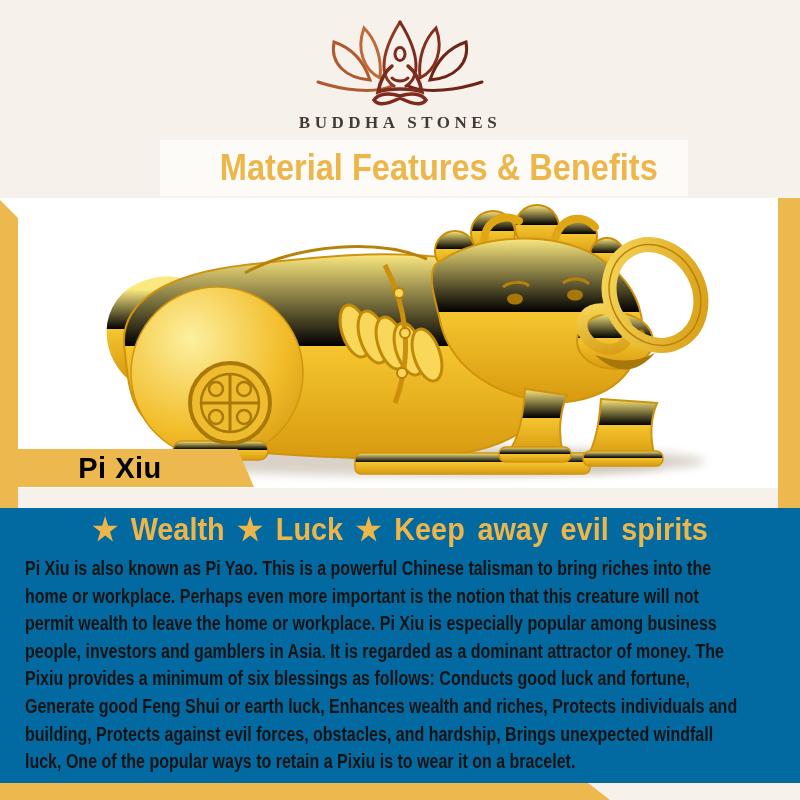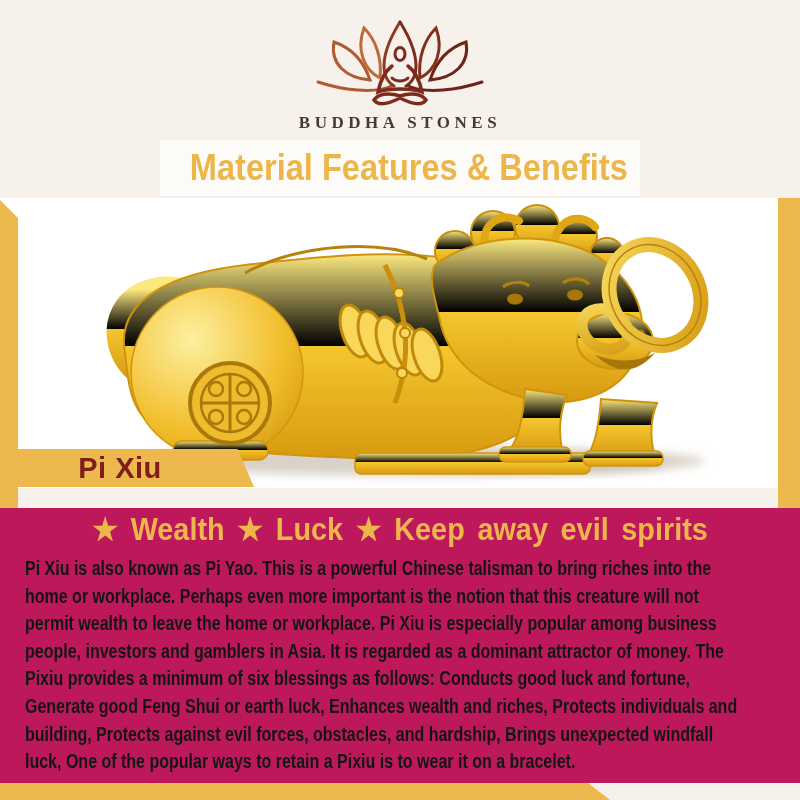--- a/index.html
+++ b/index.html
@@ -11,21 +11,21 @@
   }
   
   .logo-wrap{position:absolute;top:20px;left:0;width:800px;display:flex;justify-content:center;}
   .brand-name{
     position:absolute;top:113px;left:0;width:800px;text-align:center;
     font-family:"Liberation Serif", serif;font-size:17px;letter-spacing:4.5px;
     color:#463a30;font-weight:600;
   }
   .title-band{
     position:absolute;top:140px;left:160px;width:480px;height:56px;
-    background:#fdfbf8;display:flex;align-items:center;justify-content:flex-start;
+    background:#fdfbf8;display:flex;align-items:center;justify-content:flex-end;padding-left:48px;
   }
   .title-band h1{
     margin:0;font-size:37px;font-weight:bold;color:#ecb64b;white-space:nowrap;
     transform:scaleX(.88);transform-origin:center center;letter-spacing:0;
   }
   
   .photo-panel{position:absolute;top:198px;left:0;width:800px;height:290px;background:#ffffff;}
   .pendant-svg{position:absolute;top:5px;left:55px;}
   
   .frame{position:absolute;background:#edb84d;}
@@ -34,25 +34,25 @@
   .frame-right{left:778px;top:198px;width:22px;height:400px;
     clip-path:polygon(0 0,100% 0,100% 100%,0 93.75%);}
   .frame-bottom{left:0;top:783px;width:610px;height:17px;
     clip-path:polygon(0 0,96.4% 0,100% 100%,0 100%);}
   .name-banner{
     position:absolute;left:0;top:449px;width:254px;height:38px;background:#edb84d;
     clip-path:polygon(0 0,93.5% 0,100% 100%,0 100%);
     display:flex;align-items:center;justify-content:center;
   }
   .name-banner span{
-    color:#7f1d1d;font-size:29px;font-weight:bold;letter-spacing:.5px;
+    color:#000000;font-size:29px;font-weight:bold;letter-spacing:.5px;
     padding-right:14px;
   }
   
-  .text-panel{position:absolute;top:508px;left:0;width:800px;height:275px;background:#be185d;}
+  .text-panel{position:absolute;top:508px;left:0;width:800px;height:275px;background:#0369a1;}
   .tagline{
     position:absolute;top:3px;left:0;width:800px;text-align:center;
     font-size:31px;font-weight:bold;color:#ecb64b;white-space:nowrap;
     transform:scaleX(.93);transform-origin:center center;word-spacing:5px;
   }
   .desc{position:absolute;top:47px;left:25px;width:775px;}
   .desc .line{
     font-size:20px;font-weight:bold;color:#141414;line-height:27.6px;height:27.6px;
     white-space:nowrap;transform:scaleX(.80);transform-origin:left center;
   }

